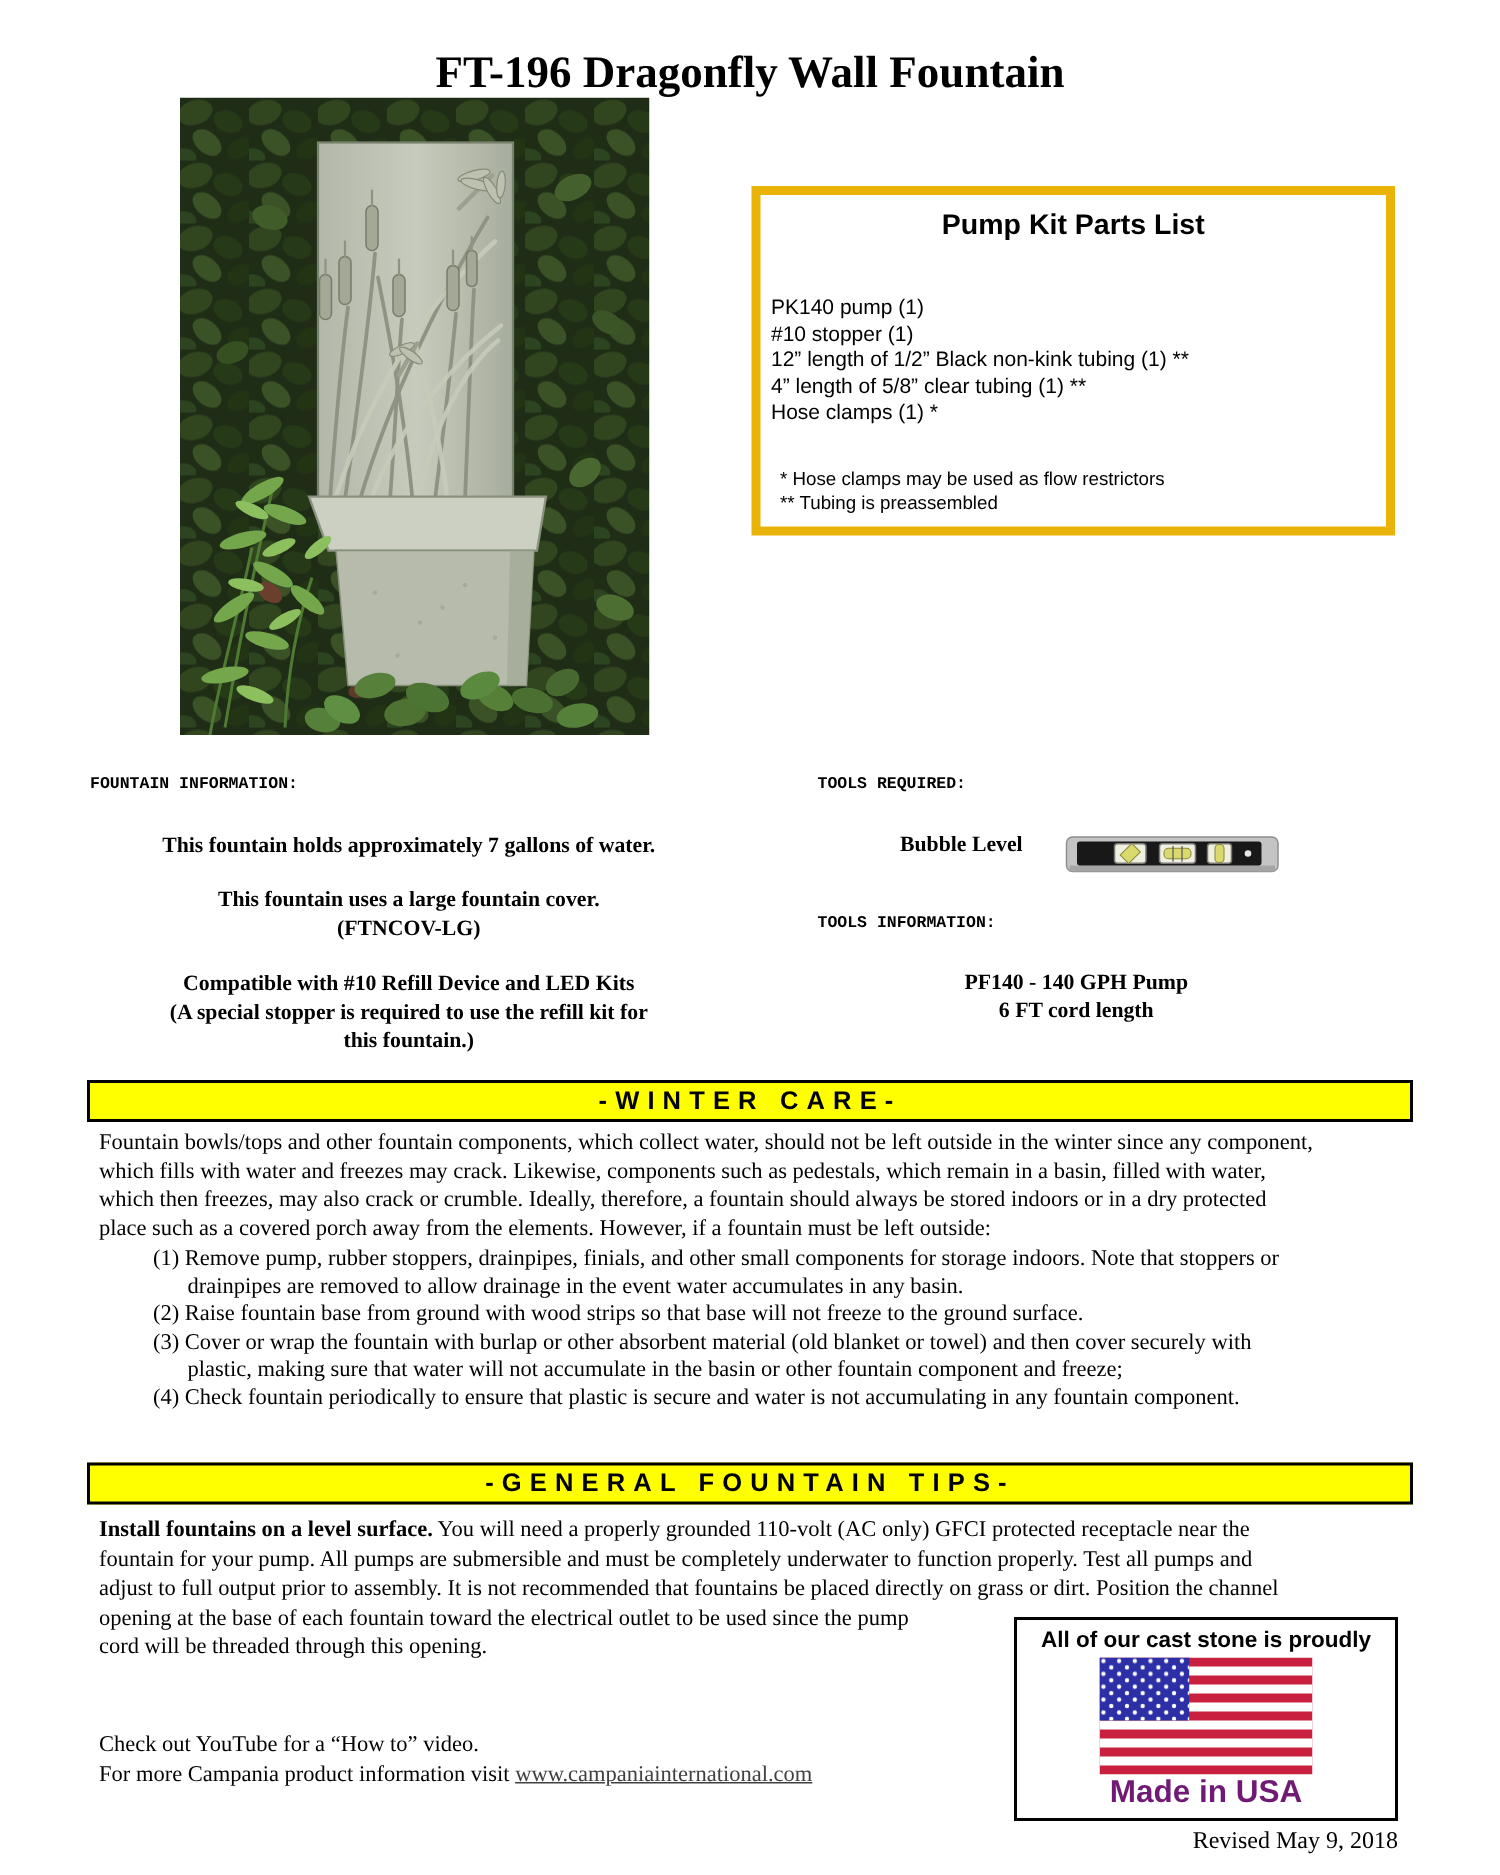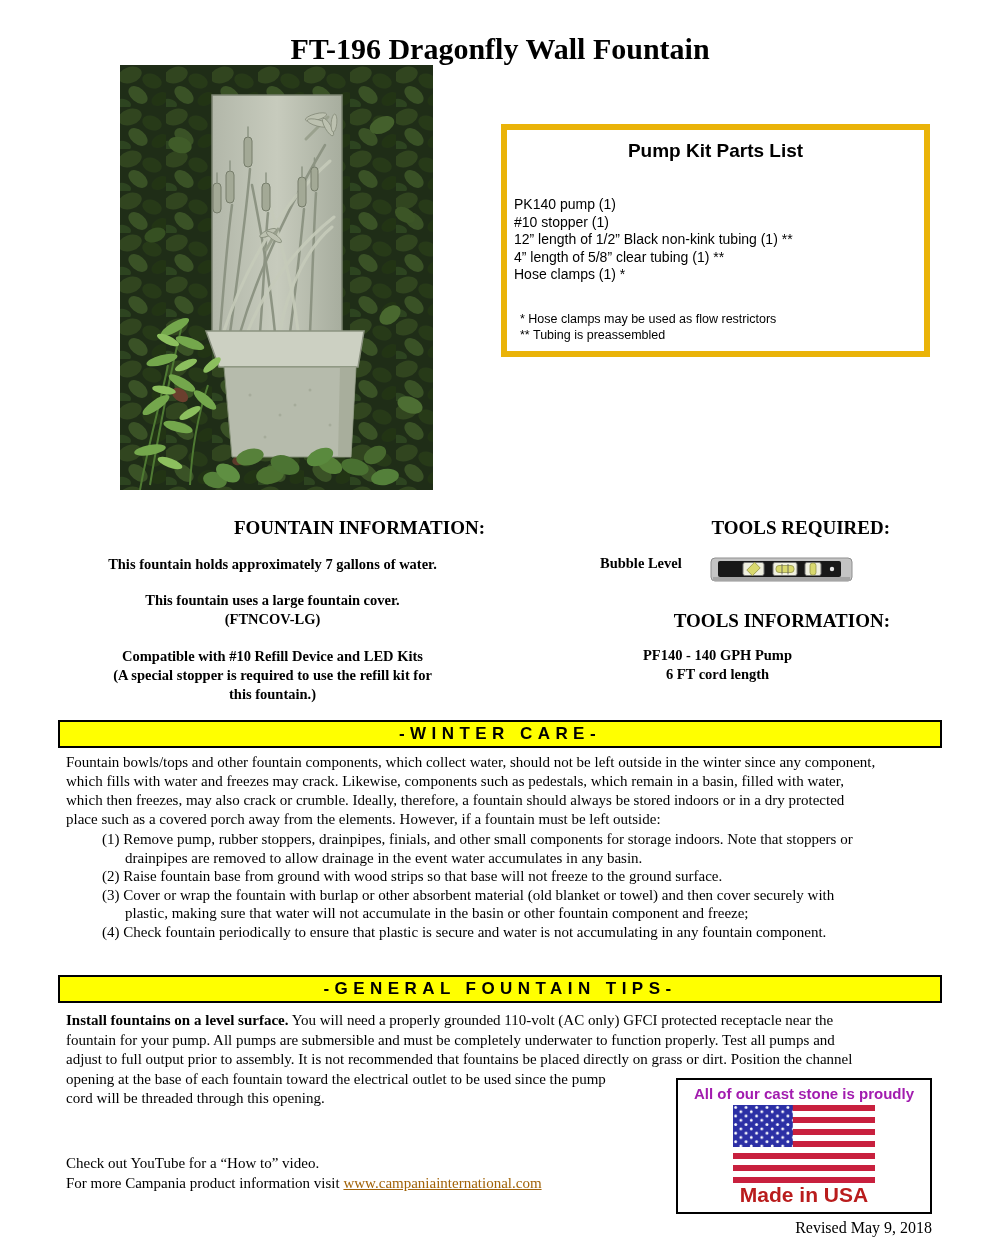--- a/index.html
+++ b/index.html
@@ -14,21 +14,21 @@
   .photo{left:120px;top:65px;width:313px;height:425px;}
   .photo svg{display:block;width:100%;height:100%;}
 
   .pumpbox{left:501px;top:124px;width:429px;height:233px;border:6px solid #eab308;background:#fff;
            font-family:"Liberation Sans", sans-serif;box-sizing:border-box;}
   .pk-title{position:absolute;top:10px;left:0;width:100%;text-align:center;
             font-size:19px;font-weight:bold;}
   .pk-items{position:absolute;top:66px;left:7px;font-size:14px;line-height:17.5px;}
   .pk-notes{position:absolute;top:182px;left:13px;font-size:12.5px;line-height:15.5px;}
 
-  .col-head{font-weight:bold;font-size:19px;text-align:right;}
+  .col-head{font-weight:bold;font-size:11px;text-align:left;font-family:Liberation Mono, monospace;}
   .col-body{font-weight:bold;font-size:14.5px;text-align:center;line-height:19px;}
 
   .fi-head{left:60px;top:517px;width:425px;}
   .fi-p1{left:60px;top:555px;width:425px;}
   .fi-p2{left:60px;top:591px;width:425px;}
   .fi-p3{left:60px;top:647px;width:425px;}
 
   .tr-head{left:545px;top:517px;width:345px;}
   .bl-label{left:600px;top:555px;font-weight:bold;font-size:14.5px;}
   .bl-icon{left:710px;top:553px;width:143px;height:34px;}
@@ -44,28 +44,28 @@
   .bodytext{font-size:15px;line-height:19px;}
   .wc-intro{left:66px;top:753px;width:880px;}
   .wc-list{left:102px;top:830px;width:846px;font-size:15px;line-height:18.5px;}
   .wc-item{white-space:pre-line;padding-left:23px;text-indent:-23px;}
   .tips-p{left:66px;top:1011px;width:880px;font-size:15px;line-height:19.5px;}
   .tips-p b{font-weight:bold;}
 
   .usa-box{left:676px;top:1078px;width:256px;height:136px;border:2px solid #000;background:#fff;
            box-sizing:border-box;font-family:"Liberation Sans", sans-serif;}
   .usa-line1{position:absolute;top:5px;left:0;width:100%;text-align:center;
-             font-weight:bold;font-size:15px;color:#a21caf;}
+             font-weight:bold;font-size:15px;color:#000000;}
   .usa-flag{position:absolute;top:25px;left:55px;width:142px;height:78px;}
   .usa-line2{position:absolute;top:103px;left:0;width:100%;text-align:center;
-             font-weight:bold;font-size:21px;color:#b91c1c;}
+             font-weight:bold;font-size:21px;color:#701a75;}
 
   .f-youtube{left:66px;top:1155px;font-size:15px;}
   .f-campania{left:66px;top:1175px;font-size:15px;}
-  .f-campania a{color:#a16207;text-decoration:underline;cursor:pointer;}
+  .f-campania a{color:#404040;text-decoration:underline;cursor:pointer;}
   .revised{left:632px;top:1219px;width:300px;text-align:right;font-size:16px;}
 </style>
 </head>
 <body>
 
 <div class="page">
 
   <h1 class="abs title">FT-196 Dragonfly Wall Fountain</h1>
 
   <div class="abs photo">

